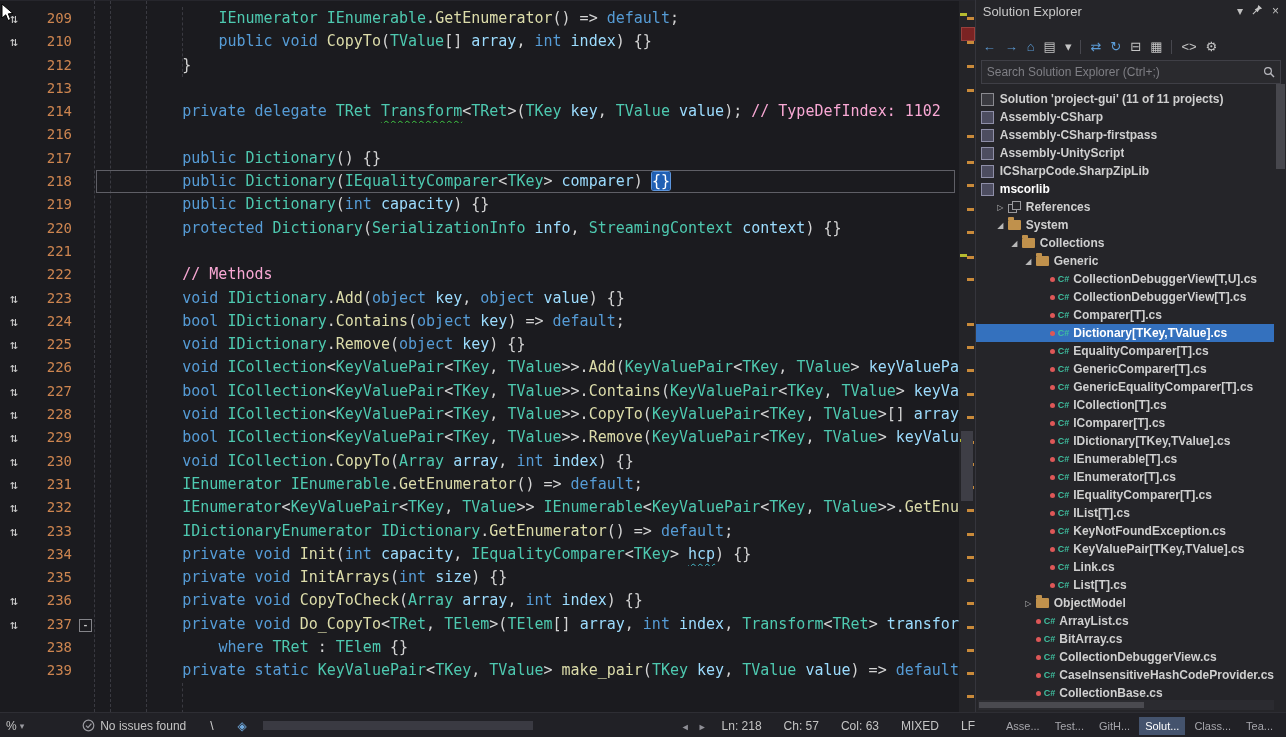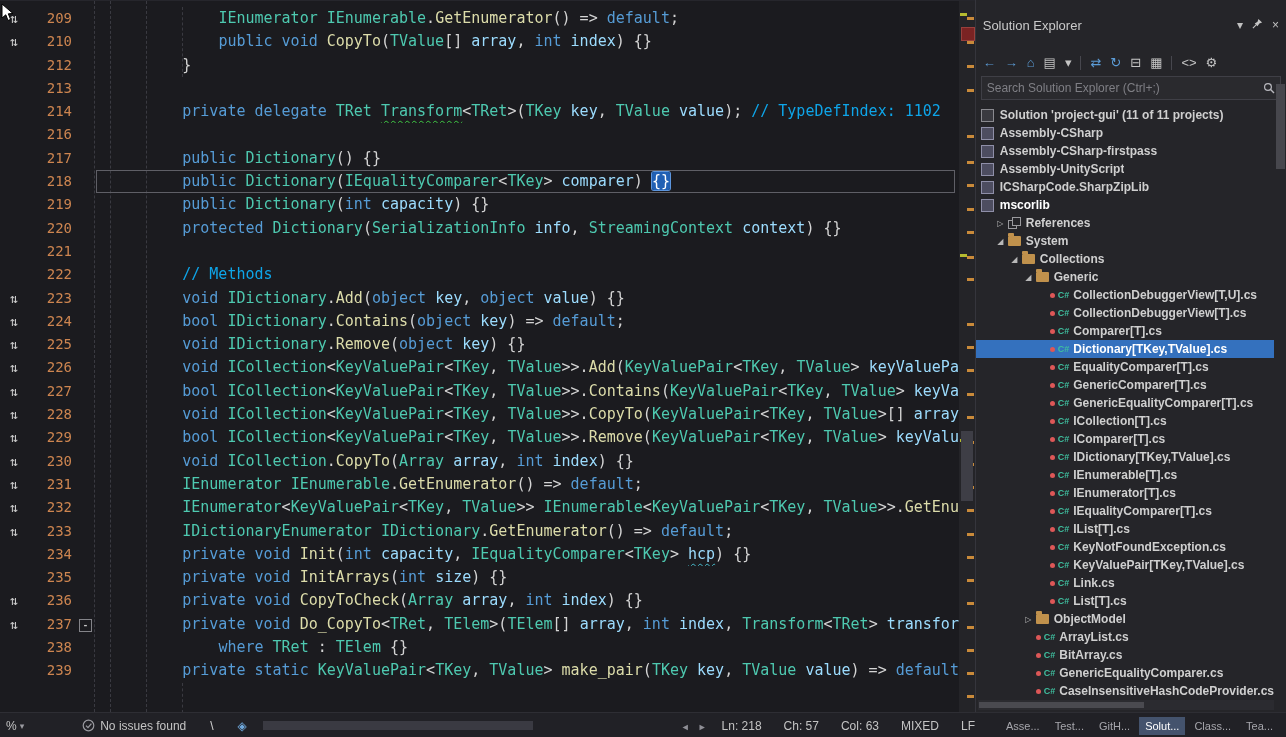--- a/index.html
+++ b/index.html
@@ -20,38 +20,38 @@
         font-family:"DejaVu Sans Mono",monospace;font-size:15px;line-height:23.3px;}
   .crow.current::before{content:"";position:absolute;left:96px;right:4px;top:0;bottom:0;
         border:1px solid #5f5f66;pointer-events:none;}
   .glyph{width:28px;flex:none;text-align:center;color:#c8c8c8;font-size:13px;}
   .lnum{width:44px;flex:none;text-align:right;color:#cd8550;font-size:14px;}
   .lmargin{width:26px;flex:none;position:relative;}
   .foldbox{position:absolute;left:7px;top:6px;width:11px;height:11px;border:1px solid #848489;
         background:#1b1b1f;color:#c8c8c8;font:bold 9px/10px "DejaVu Sans Mono",monospace;text-align:center;}
   .ltext{flex:1;overflow:hidden;color:#d4d4d4;padding-left:12px;}
   .k{color:#569cd6;} .t{color:#4ec9b0;} .m{color:#dcdcaa;} .p{color:#9cdcfe;}
-  .c{color:#0ea5e9;} .x{color:#d4d4d4;}
+  .c{color:#f9a8d4;} .x{color:#d4d4d4;}
   .sqg{text-decoration:underline;text-decoration-style:wavy;text-decoration-color:#3ec943;
        text-decoration-thickness:1px;text-underline-offset:4px;}
   .squ{text-decoration:underline;text-decoration-style:wavy;text-decoration-color:#45b8c9;
        text-decoration-thickness:1px;text-underline-offset:4px;}
   .hl{background:#2160b4;box-shadow:0 0 0 1px #5c95dd;border-radius:2px;color:#fff;}
 
   .vsb{position:absolute;right:0;top:0;bottom:0;width:16px;background:#242428;}
   .vsb-health{position:absolute;left:2px;top:26px;width:12px;height:12px;background:#7a2323;border:1px solid #98403c;}
   .vsb-thumb{position:absolute;left:2px;top:430px;width:12px;height:70px;background:#3e3e46;}
   .mk{position:absolute;height:3px;width:7px;background:#c98a3a;}
   .mk.r{right:1px;} .mk.l{left:1px;background:#b5ba2f;}
 
   .mcursor{position:absolute;left:1px;top:2px;z-index:60;}
 
   
   .se{flex:1;background:#252529;border-left:1px solid #35353c;display:flex;flex-direction:column;position:relative;}
-  .se-title{height:26px;display:flex;align-items:center;padding:12px 7px;flex:none;}
+  .se-title{height:26px;display:flex;align-items:flex-start;padding:4px 7px;flex:none;}
   .se-title-text{font-size:13px;color:#c9c9c9;}
   .se-title-icons{margin-left:auto;display:flex;align-items:center;gap:9px;color:#c0c0c0;font-size:12px;}
   .se-title-icons span{cursor:default;}
   .se-toolbar{height:25px;display:flex;align-items:center;gap:9px;padding:0 7px;flex:none;font-size:13px;}
   .tb-blue{color:#5b9bd5;} .tb-gray{color:#c5c5c5;}
   .tb-div{width:1px;height:14px;background:#47474e;}
   .se-search{height:22px;margin:1px 5px 3px;background:#2a2a2e;border:1px solid #3f3f46;display:flex;align-items:center;flex:none;}
   .se-search input{flex:1;background:transparent;border:0;outline:none;color:#cccccc;font-size:12px;padding:0 5px;
         font-family:"Liberation Sans","DejaVu Sans",sans-serif;}
   .se-search input::placeholder{color:#7f7f85;}
@@ -404,21 +404,21 @@
               <span class="ic-dot"></span>
               <span class="ic-cstext">C#</span>
             </span>
             <span class="tlabel">BitArray.cs</span>
           </div>
           <div class="trow" style="padding-left: 60px;">
             <span class="ic-cs">
               <span class="ic-dot"></span>
               <span class="ic-cstext">C#</span>
             </span>
-            <span class="tlabel">GenericEqualityComparer.cs</span>
+            <span class="tlabel">CollectionDebuggerView.cs</span>
           </div>
           <div class="trow" style="padding-left: 60px;">
             <span class="ic-cs">
               <span class="ic-dot"></span>
               <span class="ic-cstext">C#</span>
             </span>
             <span class="tlabel">CaseInsensitiveHashCodeProvider.cs</span>
           </div>
           <div class="trow" style="padding-left: 60px;">
             <span class="ic-cs">

